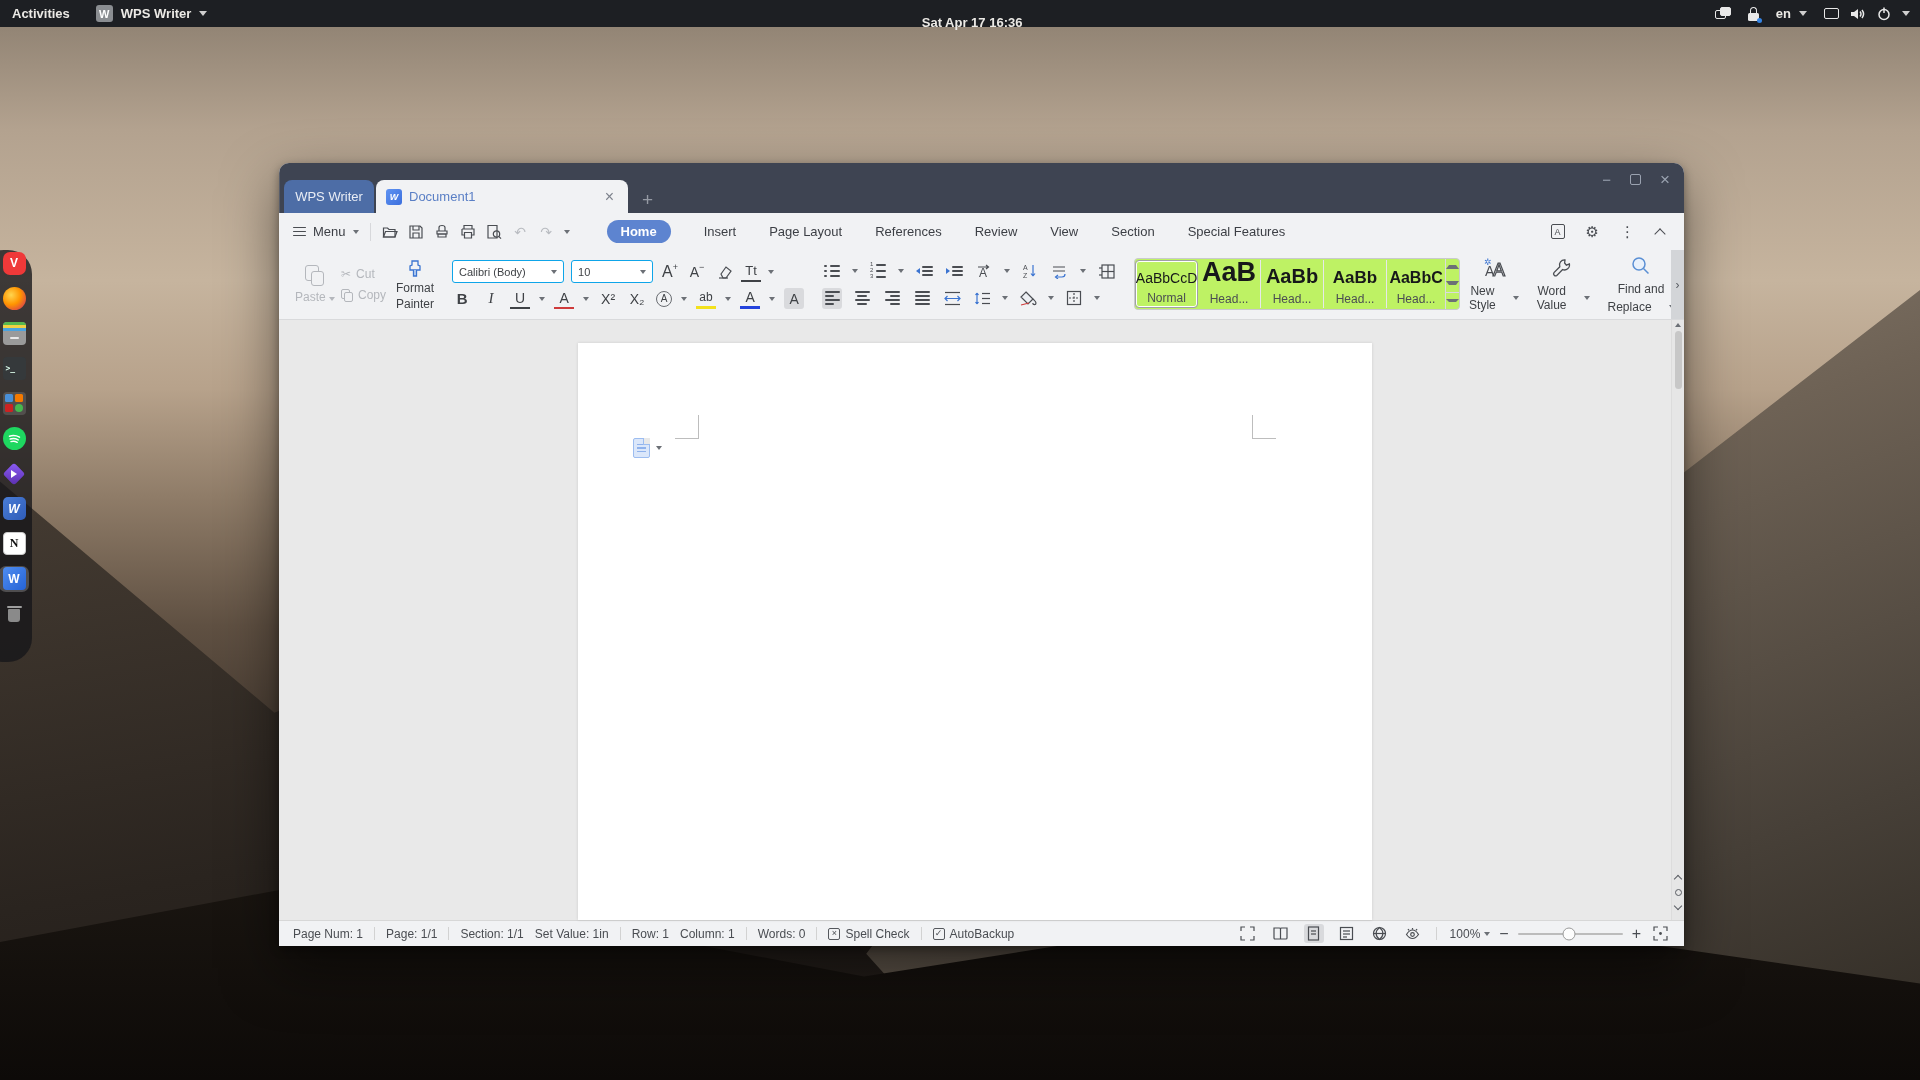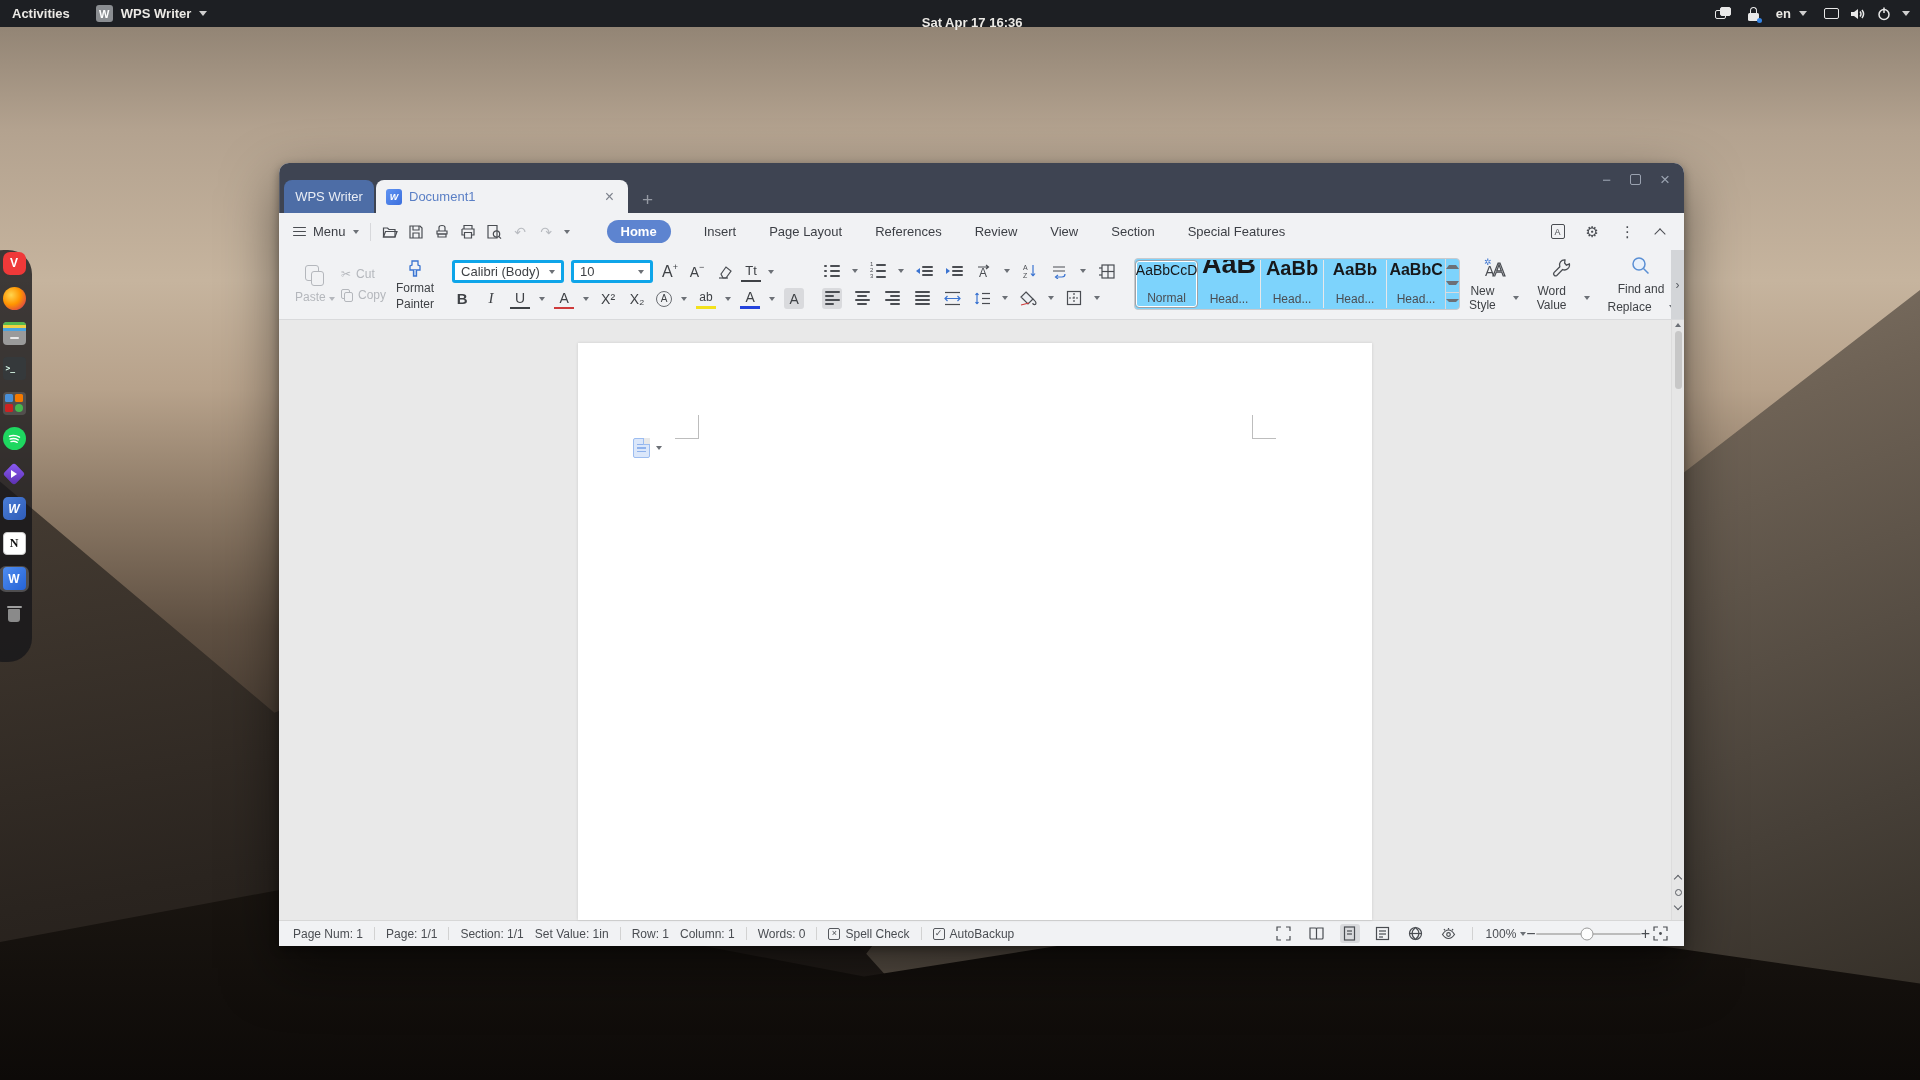--- a/index.html
+++ b/index.html
@@ -118,22 +118,22 @@
   .cutcopy .r{display:flex;align-items:center;gap:5px}
   .copyic{width:12px;height:13px;position:relative}
   .copyic i{position:absolute;border:1.3px solid #b4b7bc;border-radius:2px;width:9px;height:10px;display:block}
   .copyic i:first-child{left:0;top:0}
   .copyic i:last-child{left:3px;top:3px;background:#f1f2f4}
   .fpainter{display:flex;flex-direction:column;align-items:center;justify-content:center;gap:2px;
             font-size:12px;color:#3f4246;line-height:1.15;margin-left:10px;text-align:center}
   .fpainter svg{width:22px;height:22px}
   .fontsec{display:flex;flex-direction:column;justify-content:center;gap:5px}
   .frow{display:flex;align-items:center;gap:7px}
-  .combo{background:#fff;border:3px solid #0ea5e9;border-radius:3px;height:23px;display:flex;align-items:center;
-         padding:0 6px;font-size:13px;color:#3f4246;justify-content:space-between}
+  .combo{background:#fff;border:1px solid #0ea5e9;border-radius:3px;height:23px;display:flex;align-items:center;
+         padding:0 6px;font-size:11px;color:#3f4246;justify-content:space-between}
   .combo.fname{width:112px}
   .combo.fsize{width:82px}
   .ric{display:flex;align-items:center;justify-content:center;color:#3f4246;font-size:14px;min-width:20px;height:21px;position:relative}
   .ric svg{stroke:#4a4d52;fill:none;stroke-width:1.2}
   .ric .mini{font-size:9px;position:relative;top:-5px;color:#3f4246}
   .ric.sel{background:#d9dadd;border-radius:3px}
   .ub{border-bottom:2px solid #3f4246}
   .ub-blue{border-bottom:3px solid #2443dd}
   .ub-yellow{border-bottom:3px solid #f3e11c}
   .ub-red{border-bottom:2px solid #cf3b3b}
@@ -145,25 +145,25 @@
   .ln.ctr i.s{align-self:center}
   .ln.rgt i.s{align-self:flex-end}
   .bul{display:inline-flex;flex-direction:column;gap:2.6px}
   .bul .r{display:flex;align-items:center;gap:3px}
   .bul .d{width:2.6px;height:2.6px;border-radius:50%;background:#4a4d52}
   .bul .d.sq{border-radius:0;background:none;color:#4a4d52;font-size:6px;width:auto;height:auto;line-height:.6}
   .bul .b{width:10px;height:1.5px;background:#4a4d52;border-radius:1px}
   .arrowl{width:0;height:0;border-top:3.5px solid transparent;border-bottom:3.5px solid transparent;border-right:4.5px solid #3b74d1}
   .arrowr{width:0;height:0;border-top:3.5px solid transparent;border-bottom:3.5px solid transparent;border-left:4.5px solid #3b74d1}
   
-  .gallery{display:flex;align-items:center;margin:8px 0;border:1px solid #c9cacd;border-radius:4px;background:#7dd3fc;height:52px}
+  .gallery{display:flex;align-items:center;margin:8px 0;border:1px solid #c9cacd;border-radius:4px;background:#bef264;height:52px}
   .gcell{width:63px;height:48px;display:flex;flex-direction:column;align-items:center;justify-content:flex-end;
          padding-bottom:2px;border-right:1px solid #e7e8ea;overflow:hidden}
   .gcell .pv{color:#17181a;white-space:nowrap;line-height:1}
-  .gcell .lb{font-size:12px;color:#4a4d52;margin-top:14px;white-space:nowrap}
+  .gcell .lb{font-size:12px;color:#4a4d52;margin-top:6px;white-space:nowrap}
   .gcell.sel{border:1px solid #9fa1a5;border-radius:4px;box-shadow:inset 0 0 0 1px #fff}
   .gscroll{width:14px;height:50px;display:flex;flex-direction:column;border-left:1px solid #dadbde}
   .gscroll span{flex:1;display:flex;align-items:center;justify-content:center}
   .bigbtn{display:flex;flex-direction:column;align-items:center;justify-content:center;gap:3px;
           font-size:12px;color:#3f4246;line-height:1.2;text-align:center;padding:0 9px}
   .bigbtn svg{width:24px;height:24px}
   .bigbtn .lbl{display:flex;align-items:center;gap:17px}
   .overflow-s{display:flex;align-items:center;font-size:12px;color:#3f4246;padding-left:2px}
   .rail{position:absolute;right:0;top:0;bottom:0;width:13px;background:#d3d5d8;display:flex;align-items:center;justify-content:center;color:#5a5d63;font-size:12px}
   
@@ -187,21 +187,21 @@
   
   .statusbar{height:26px;background:#f1f2f4;border-top:1px solid #d7d7d7;display:flex;align-items:center;
              font-size:12px;color:#4a4d52;padding:0 14px;gap:11px}
   .ssep{width:1px;height:13px;background:#d2d2d2}
   .scheck{display:flex;align-items:center;gap:5px}
   .cbx{width:12px;height:12px;border:1.2px solid #55585d;border-radius:2px;font-size:9px;display:flex;align-items:center;justify-content:center;line-height:1}
   .sb-right{margin-left:auto;display:flex;align-items:center;gap:13px}
   .vbtn{width:20px;height:19px;display:flex;align-items:center;justify-content:center;border-radius:3px}
   .vbtn svg{stroke:#4a4d52;fill:none;stroke-width:1.2;width:15px;height:15px}
   .vbtn.sel{background:#d9dadd}
-  .zoomwrap{display:flex;align-items:center;}
+  .zoomwrap{display:flex;align-items:center;gap:9px}
   .ztrack{width:105px;height:2px;background:#bcbcbc;border-radius:1px;position:relative}
   .zknob{position:absolute;left:49%;top:50%;transform:translate(-50%,-50%);width:13px;height:13px;border-radius:50%;
          background:#fdfdfd;border:1px solid #9a9a9a}
   .zpm{font-size:16px;color:#4a4d52;line-height:1}
 </style>
 </head>
 <body>
 
 <div class="mtn mtn1"></div>
 <div class="mtn mtn2"></div>

